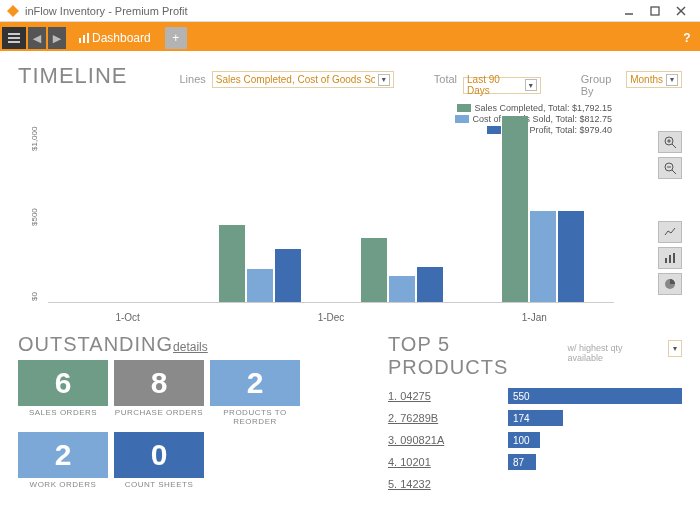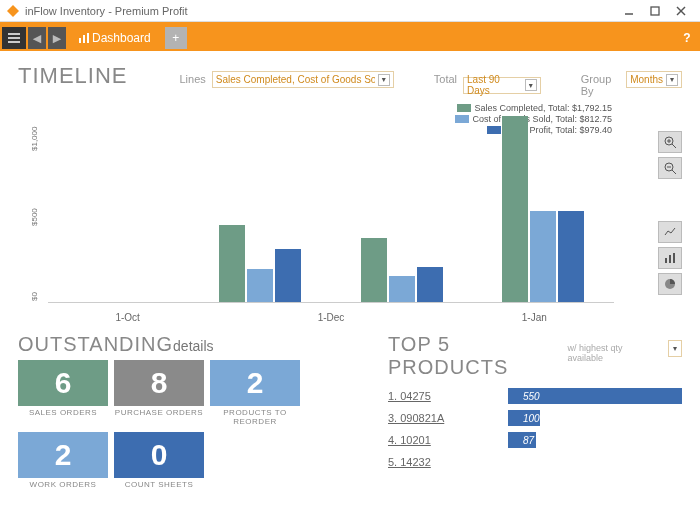--- a/index.html
+++ b/index.html
@@ -34,33 +34,33 @@
   .ylabels { position: absolute; left: 0; top: 0; bottom: 28px; width: 28px; }
   .ylabels span { position: absolute; font-size: 8px; color: #777; transform: rotate(-90deg); transform-origin: left top; left: 12px; white-space: nowrap; }
   .xaxis { position: absolute; left: 30px; right: 68px; bottom: 8px; display: flex; gap: 44px; }
   .xaxis div { flex: 1; text-align: center; font-size: 10px; color: #666; }
   .bars { position: absolute; inset: 0; display: flex; align-items: flex-end; }
   .bgroup { flex: 1; display: flex; align-items: flex-end; justify-content: center; gap: 2px; height: 100%; border-bottom: 1px solid #ccc; }
   .bar { width: 26px; }
   .lower { display: flex; gap: 30px; margin-top: 2px; }
   .outstanding { flex: 0 0 340px; }
   .out-head { display: flex; align-items: baseline; }
-  .out-head a { font-size: 14px; color: #777; }
+  .out-head a { font-size: 12px; color: #777; text-decoration: underline; }
   .tiles { display: flex; flex-wrap: wrap; gap: 6px; margin-top: 4px; }
   .tile { width: 90px; text-align: center; }
   .tile .big { height: 46px; color: #fff; font-size: 30px; font-weight: bold; display: flex; align-items: center; justify-content: center; }
   .tile .lbl { font-size: 8px; color: #888; margin-top: 2px; letter-spacing: 0.5px; }
   .top5 { flex: 1; }
   .top5-head { display: flex; align-items: baseline; gap: 24px; }
   .sub { font-size: 9px; color: #aaa; }
   .plist { margin-top: 6px; }
   .prow { display: flex; align-items: center; height: 22px; gap: 10px; }
   .prow .pname { width: 110px; font-size: 11px; color: #666; text-decoration: underline; }
   .prow .pbar-wrap { flex: 1; height: 16px; position: relative; }
-  .prow .pbar { position: absolute; left: 0; top: 0; bottom: 0; background: #3d6db0; color: #fff; font-size: 10px; display: flex; align-items: center; padding-left: 15px; font-style: italic; }
+  .prow .pbar { position: absolute; left: 0; top: 0; bottom: 0; background: #3d6db0; color: #fff; font-size: 10px; display: flex; align-items: center; padding-left: 5px; }
 </style>
 </head>
 <body>
 
 <div class="titlebar">
   <span class="logo">
     <svg width="14" height="14" viewBox="0 0 14 14">
         <polygon points="7,1 13,7 7,13 1,7" fill="#f7941d"></polygon>
       </svg>
   </span>
@@ -257,20 +257,26 @@
           </span>
       </div>
       <div class="plist" id="plist">
           <div class="prow">
             <div class="pname">1. 04275</div>
             <div class="pbar-wrap">
               <div class="pbar" style="width: 100%;">550</div>
             </div>
           </div>
           <div class="prow">
+            <div class="pname">2. 76289B</div>
+            <div class="pbar-wrap">
+              <div class="pbar" style="width: 31.6364%;">174</div>
+            </div>
+          </div>
+          <div class="prow">
             <div class="pname">3. 090821A</div>
             <div class="pbar-wrap">
               <div class="pbar" style="width: 18.1818%;">100</div>
             </div>
           </div>
           <div class="prow">
             <div class="pname">4. 10201</div>
             <div class="pbar-wrap">
               <div class="pbar" style="width: 16%;">87</div>
             </div>

